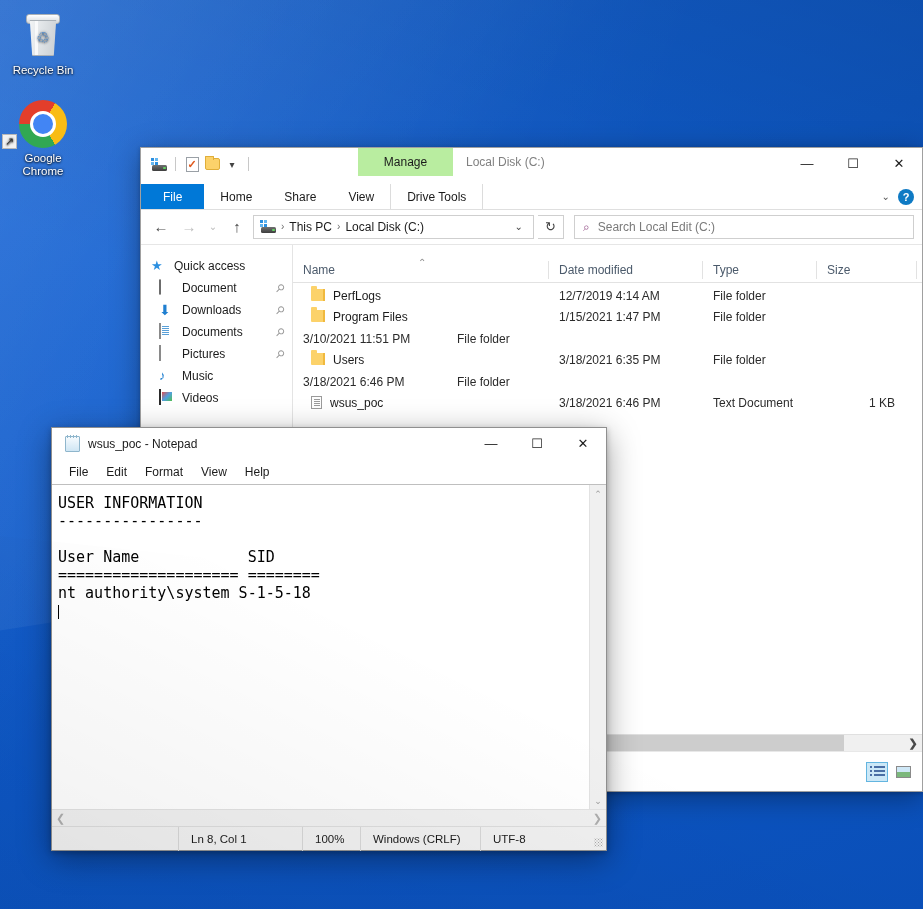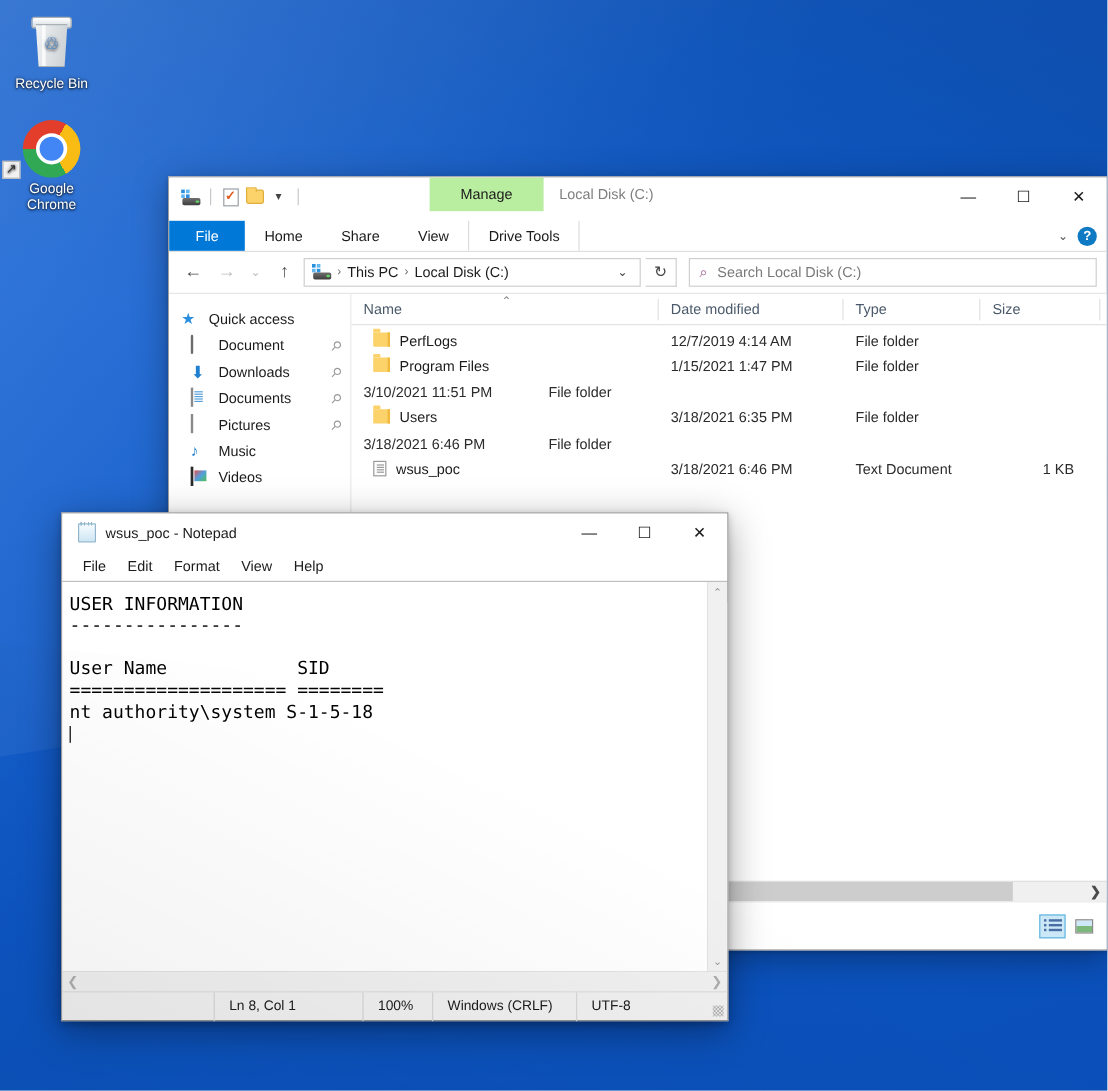--- a/index.html
+++ b/index.html
@@ -241,21 +241,21 @@
   .ic-down { color:#1f7fd0; font-size:14px; line-height:16px; }
   .ic-doc { width:12px;height:14px;background:#fff;border:1px solid #8a8a8a; margin-top:1px; position:relative;}
   .ic-doc::after{content:"";position:absolute;left:2px;top:2px;width:7px;height:1px;
     box-shadow:0 2px 0 #5aa0d8,0 4px 0 #5aa0d8,0 6px 0 #5aa0d8,0 8px 0 #5aa0d8;background:#5aa0d8;}
   .ic-pic { width:15px;height:12px;border:1px solid #8a8a8a;background:linear-gradient(180deg,#bfe3f5 45%,#7cc07c 46%);margin-top:2px;}
   .ic-music { color:#1f7fd0; font-size:13px; line-height:16px; }
   .ic-video { width:14px;height:13px;background:#3a3a3a;border:1px solid #2a2a2a;margin-top:2px;position:relative;}
   .ic-video::after{content:"";position:absolute;left:2px;top:2px;width:10px;height:9px;
     background:linear-gradient(135deg,#e05050,#50a0e0 50%,#50c050);}
 
-  .filelist { flex:1; display:flex; flex-direction:column; min-width:0; background:#fff; }
+  .filelist { flex:1; display:flex; flex-direction:column; min-width:0; background:#fff;margin-top:12px; }
   .col-head {
     height:26px; display:flex; align-items:center; position:relative;
     border-bottom:1px solid #e2e2e2; font-size:12px; color:#4b5a6b;
     flex:0 0 auto;
   }
   .col-head .ch {
     padding-left:10px; height:18px; display:flex; align-items:center;
     border-right:1px solid #e2e2e2; cursor:default; white-space:nowrap;
   }
   .col-head .ch:last-child{ border-right:none; }
@@ -501,21 +501,21 @@
         <span class="crumb-sep">›</span>
         <span class="crumb">This PC</span>
         <span class="crumb-sep">›</span>
         <span class="crumb">Local Disk (C:)</span>
         <span class="chev-dd">⌄</span>
       </div>
       <div class="refresh-btn">↻</div>
 
       <div class="search-box">
         <span class="mag">⌕</span>
-        <span>Search Local Disk (C:)</span>
+        <span>Search Local Edit (C:)</span>
       </div>
     </div>
 
     <div class="exp-body">
 
       <div class="navpane">
         <div class="nav-item root">
           <span class="nav-ic ic-star">★</span>
           <span>Quick access</span>
         </div>

